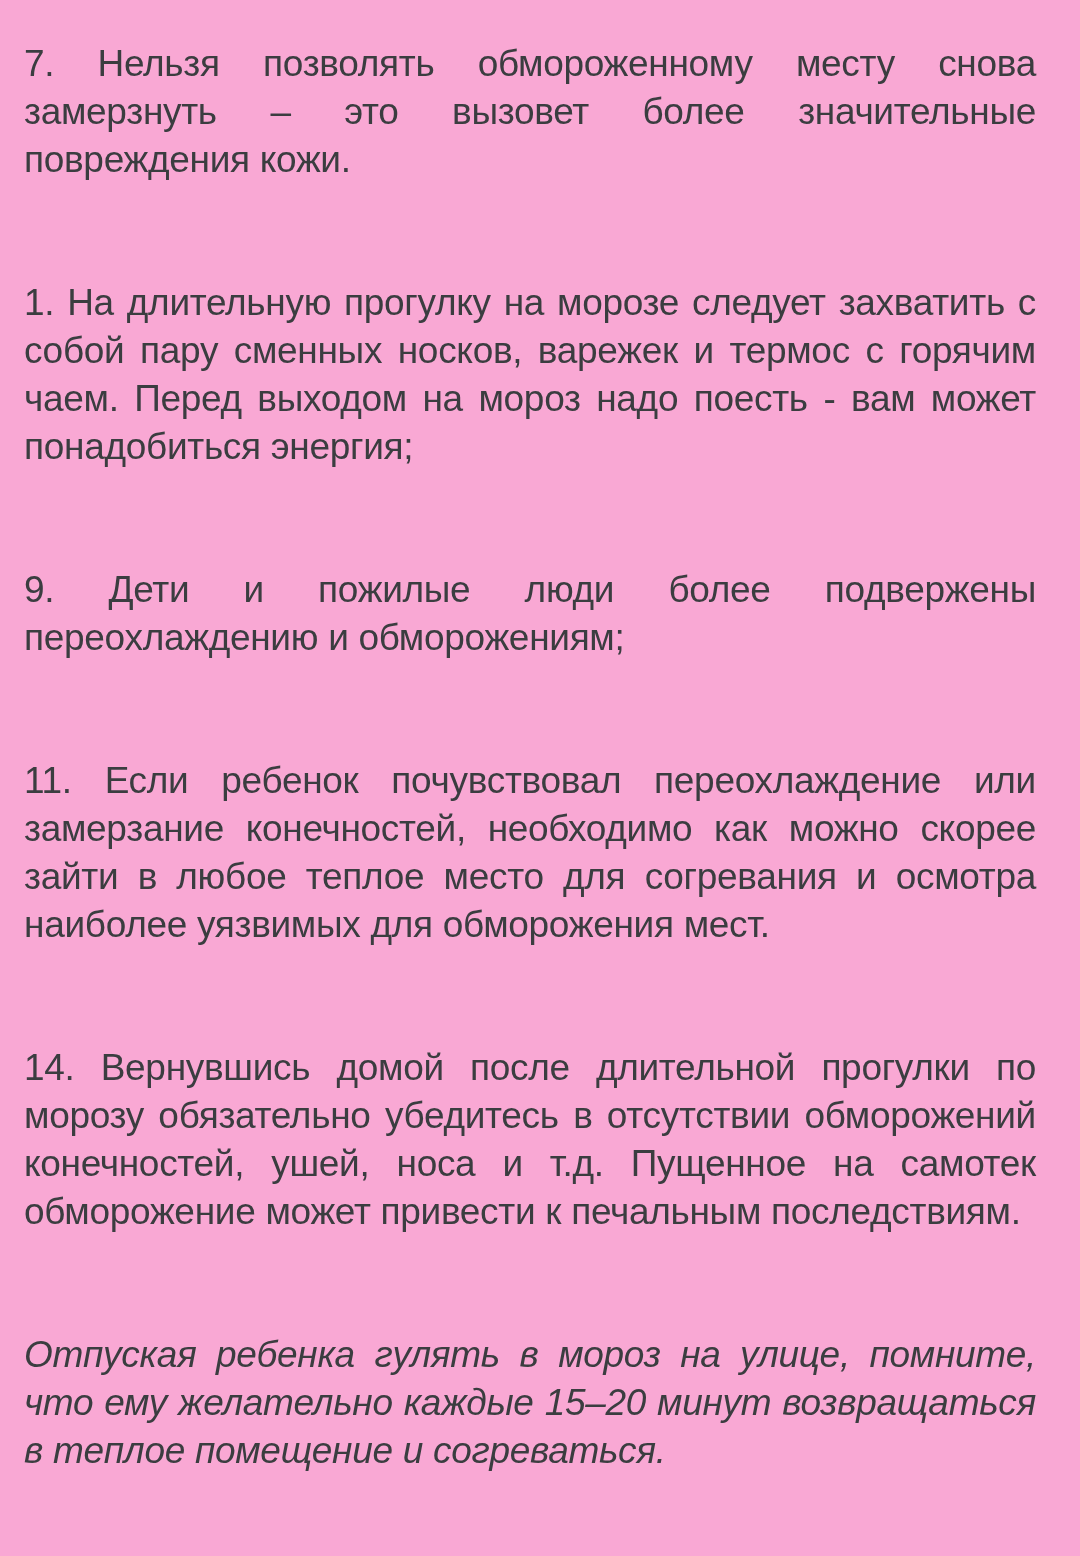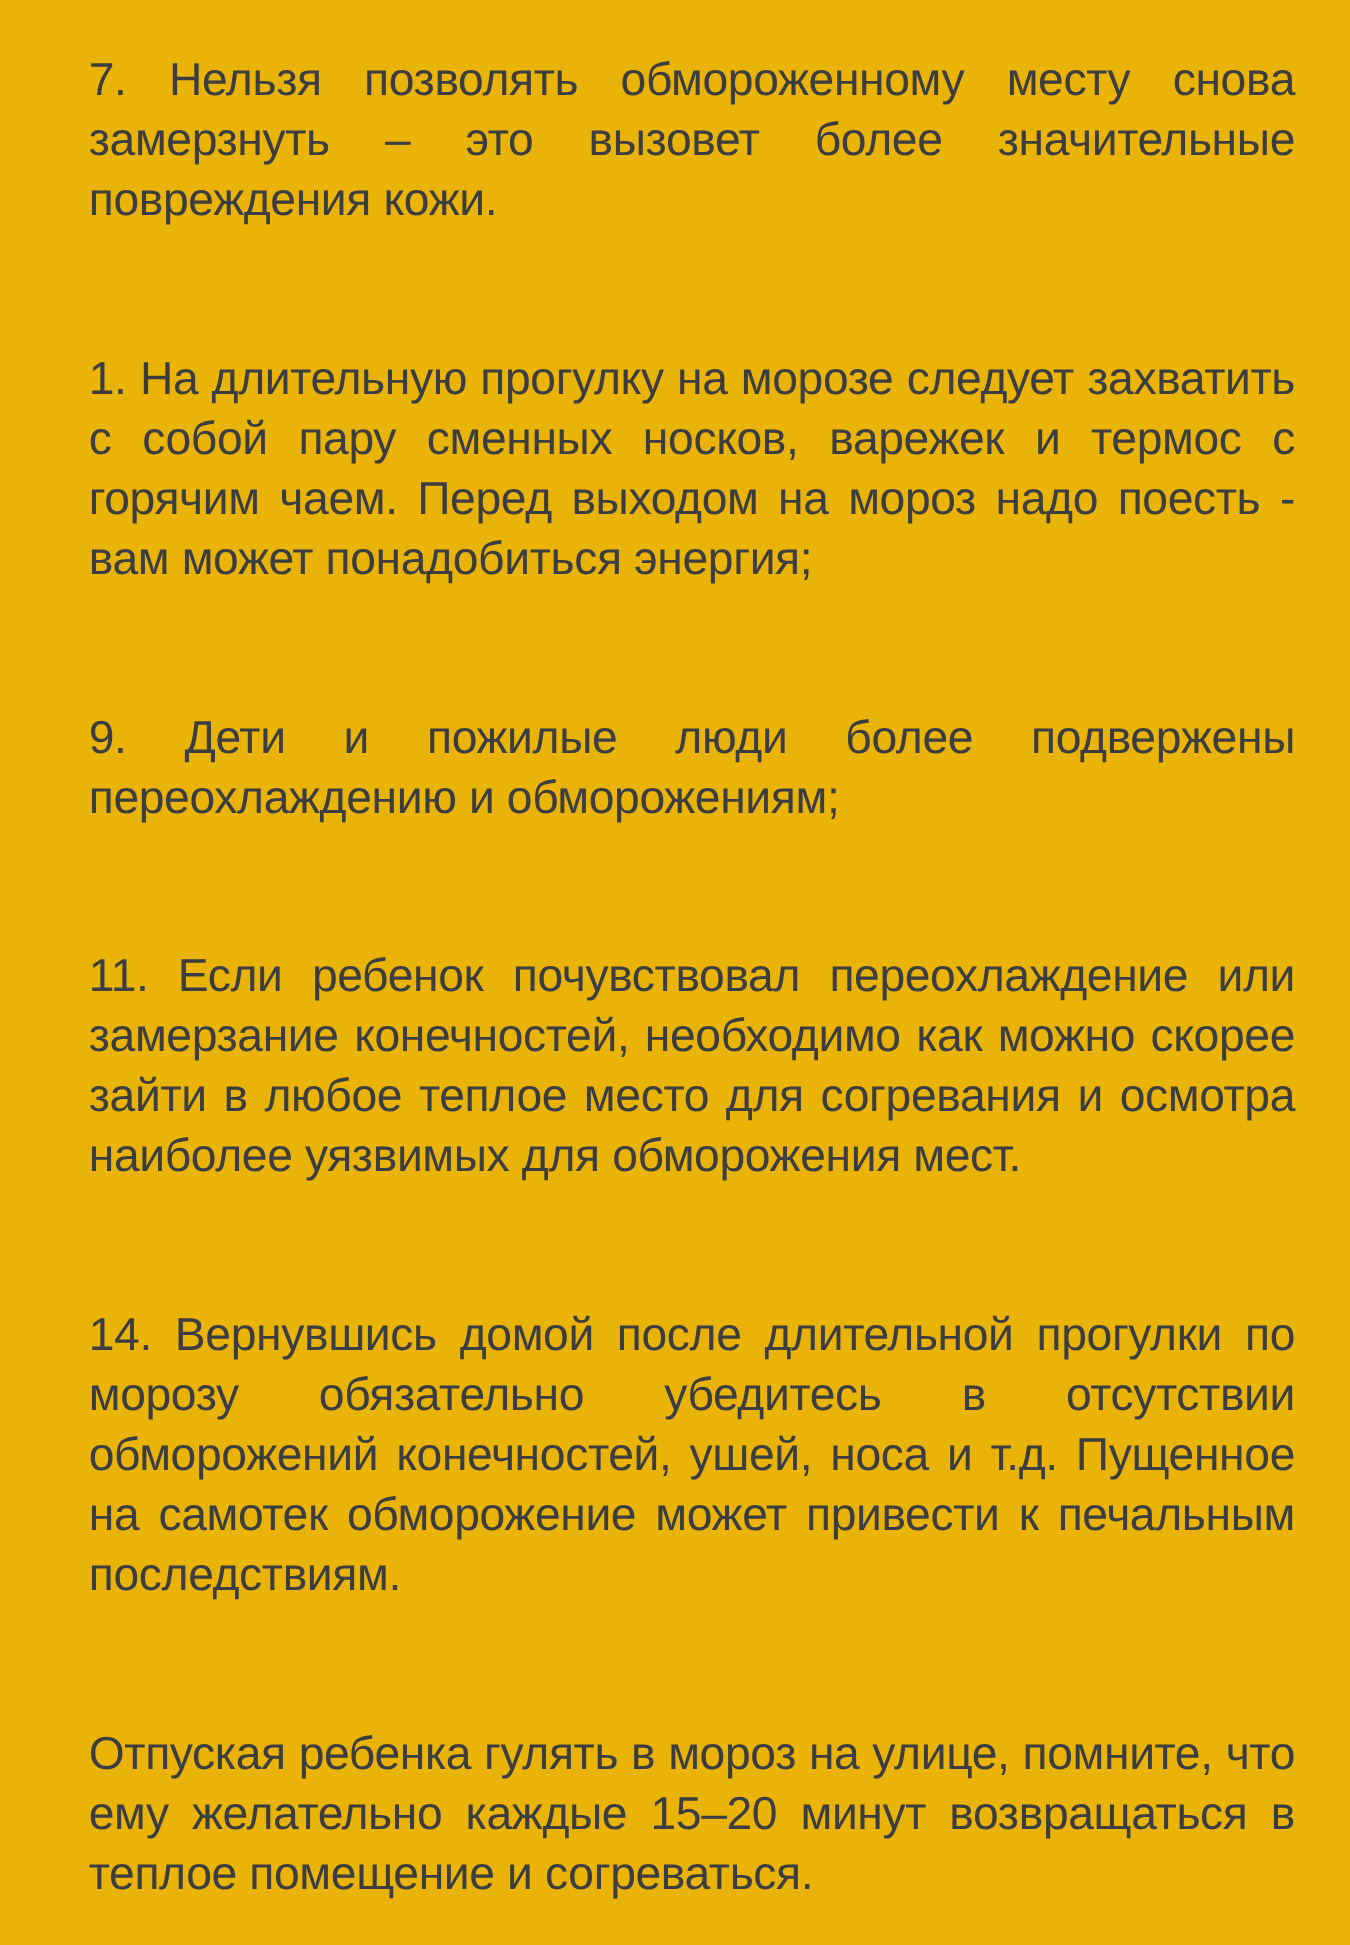--- a/index.html
+++ b/index.html
@@ -10,34 +10,35 @@
   body {
     width: 1080px;
     height: 1556px;
     overflow: hidden;
     font-family: "Liberation Sans", "DejaVu Sans", sans-serif;
   }
   .article {
     box-sizing: border-box;
     width: 1080px;
     height: 1556px;
-    padding: 40px 44px 30px 71px;
-    background: #eab308;
+    padding: 40px 44px 30px 24px;
+    background: #f9a8d4;
   }
   .para {
     margin: 0 0 95px 0;
     color: #3b3d40;
     font-size: 37px;
     line-height: 48px;
     letter-spacing: -0.3px;
     text-align: justify;
     text-justify: inter-word;
   }
   .para:last-child {
     margin-bottom: 0;
+    font-style: italic;
   }
 </style>
 </head>
 <body>
 
 <main class="article">
   <p class="para">7. Нельзя позволять обмороженному месту снова замерзнуть – это вызовет более значительные повреждения кожи.</p>
   <p class="para">1. На длительную прогулку на морозе следует захватить с собой пару сменных носков, варежек и термос с горячим чаем. Перед выходом на мороз надо поесть - вам может понадобиться энергия;</p>
   <p class="para">9. Дети и пожилые люди более подвержены переохлаждению и обморожениям;</p>
   <p class="para">11. Если ребенок почувствовал переохлаждение или замерзание конечностей, необходимо как можно скорее зайти в любое теплое место для согревания и осмотра наиболее уязвимых для обморожения мест.</p>

